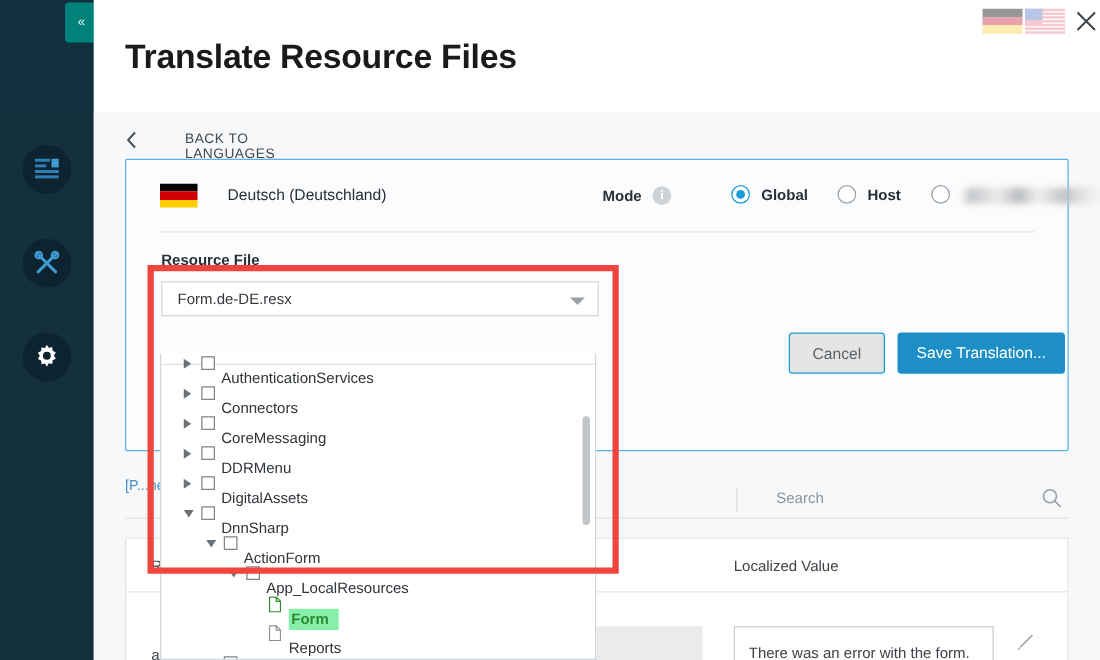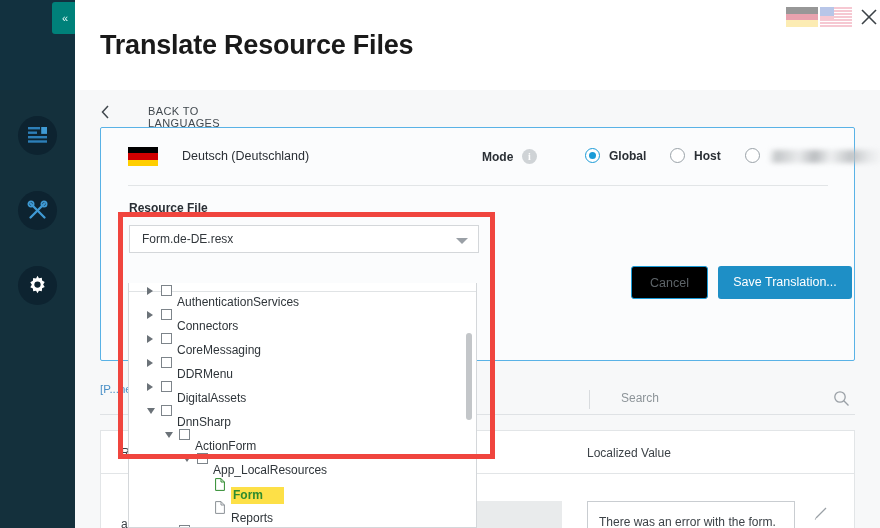--- a/index.html
+++ b/index.html
@@ -207,21 +207,21 @@
     position: absolute; top: 138px;
     height: 33px;
     border-radius: 3px;
     font-size: 12.5px;
     line-height: 33px;
     text-align: center;
     cursor: pointer;
   }
   .btn-cancel {
     left: 530px; width: 77px;
-    background: #000000;
+    background: #e5e5e5;
     border: 1px solid #1a9bd7;
     color: #5c6368;
   }
   .btn-save {
     left: 617px; width: 134px;
     background: #1e8fc6;
     color: #ffffff;
   }
 
   
@@ -340,22 +340,22 @@
   .tw-file {
     position: absolute; top: 3px;
     width: 10px; height: 13px;
   }
   .tw-text {
     position: absolute; top: 14px;
     font-size: 12px; color: #2f353a;
   }
   .tree-node.selected .tw-text {
     color: #2e8b2e; font-weight: bold;
-    background: #fde047;
-    padding: 1px 21px 2px 2px;
+    background: #86efac;
+    padding: 1px 8px 2px 2px;
   }
   .tree-node.selected .tw-file { top: 4px; }
   .tree-scrollbar {
     position: absolute; right: 4px; top: 50px;
     width: 6px; height: 87px;
     background: #c3c6c9;
     border-radius: 3px;
     cursor: pointer;
   }
   .tree-topline {

